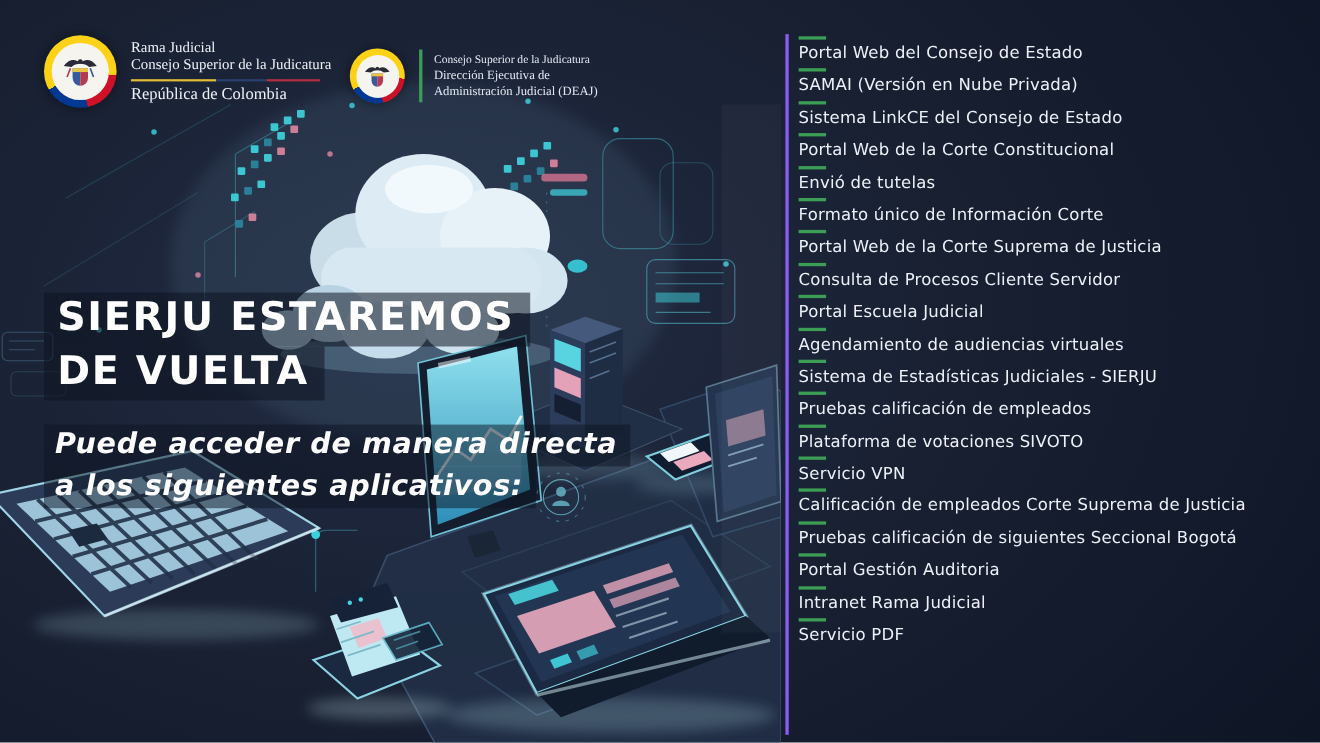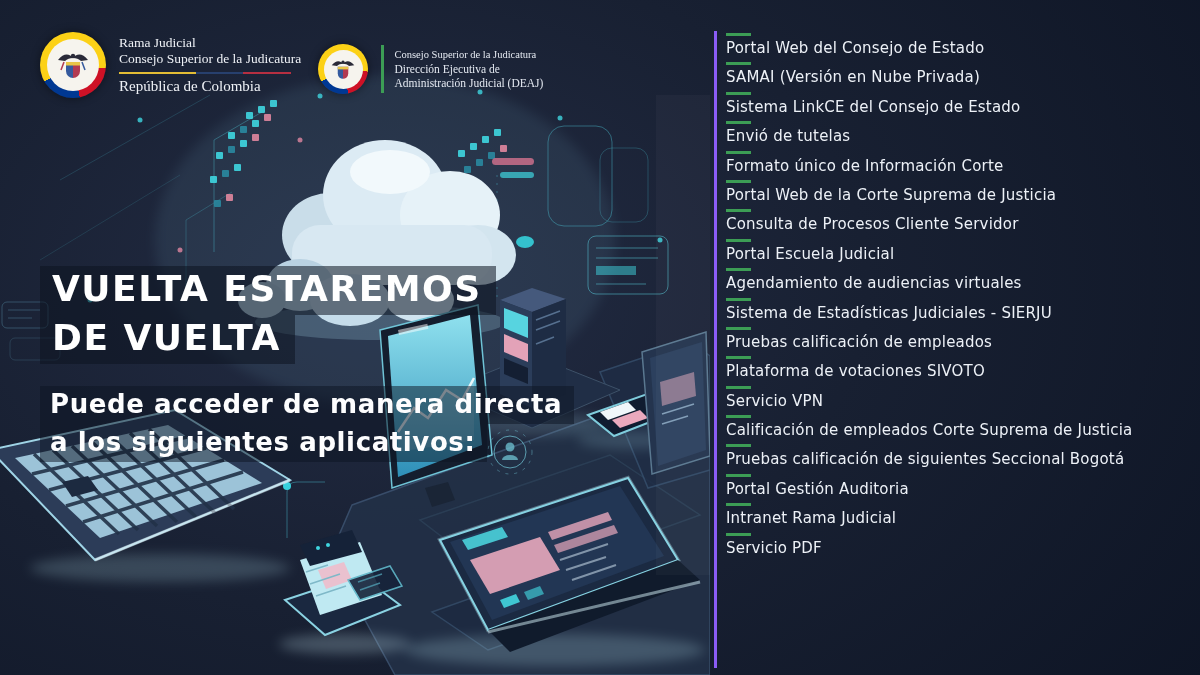--- a/index.html
+++ b/index.html
@@ -39,21 +39,21 @@
   .lt2-b { font-size:11.5px; line-height:14px; font-weight:normal; }
 
   
   .hero-title { position:absolute; left:40px; top:266px; }
   .hl { display:table; color:#ffffff; font-weight:800; font-size:36px; line-height:1.0;
         letter-spacing:1.5px; padding:5px 14px 8px 12px;
         background:rgba(12,20,33,.55); }
   .hero-sub { position:absolute; left:40px; top:386px; }
   .sl { display:table; color:#fdfdfe; font-weight:700; font-size:26px; line-height:1.0;
         letter-spacing:.6px; padding:5px 12px 7px 10px;
-        background:rgba(12,20,33,.5); }
+        background:rgba(12,20,33,.5);font-style:italic; }
 
   
   .apps { position:absolute; left:714px; top:31px; width:482px; height:637px;
           border-left:3px solid #8b5cf6; padding:2px 0 0 9px; }
   .apps ul { margin:0; padding:0; list-style:none; }
   .apps li { height:29.4px; cursor:pointer; }
   .dash { display:block; width:25px; height:3px; background:#3c9d55; margin-bottom:4px; }
   .app-label { display:block; font-size:15px; line-height:17px; color:#edf1f7;
                letter-spacing:.2px; font-weight:500; white-space:nowrap; }
 </style>
@@ -303,21 +303,21 @@
     </div>
     <div class="logo-vline"></div>
     <div class="logo-text2">
       <div class="lt2-l1">Consejo Superior de la Judicatura</div>
       <div class="lt2-b">Dirección Ejecutiva de</div>
       <div class="lt2-b">Administración Judicial (DEAJ)</div>
     </div>
   </div>
 
   <div class="hero-title">
-    <span class="hl">VUELTA ESTAREMOS</span>
+    <span class="hl">SIERJU ESTAREMOS</span>
     <span class="hl">DE VUELTA</span>
   </div>
   <div class="hero-sub">
     <span class="sl">Puede acceder de manera directa</span>
     <span class="sl">a los siguientes aplicativos:</span>
   </div>
 
   <div class="apps">
     <ul>
       <li>
@@ -327,20 +327,24 @@
       <li>
           <span class="dash"></span>
           <span class="app-label">SAMAI (Versión en Nube Privada)</span>
         </li>
       <li>
           <span class="dash"></span>
           <span class="app-label">Sistema LinkCE del Consejo de Estado</span>
         </li>
       <li>
           <span class="dash"></span>
+          <span class="app-label">Portal Web de la Corte Constitucional</span>
+        </li>
+      <li>
+          <span class="dash"></span>
           <span class="app-label">Envió de tutelas</span>
         </li>
       <li>
           <span class="dash"></span>
           <span class="app-label">Formato único de Información Corte</span>
         </li>
       <li>
           <span class="dash"></span>
           <span class="app-label">Portal Web de la Corte Suprema de Justicia</span>
         </li>

